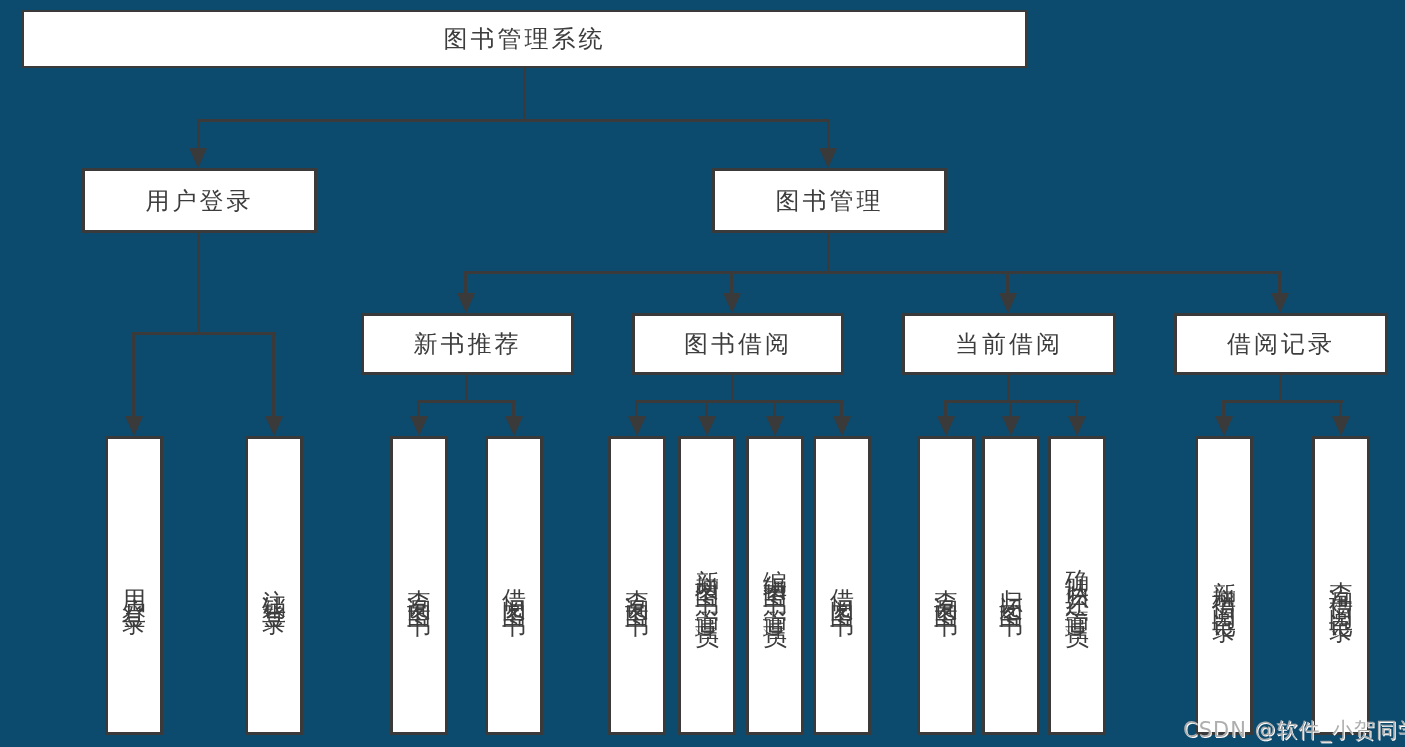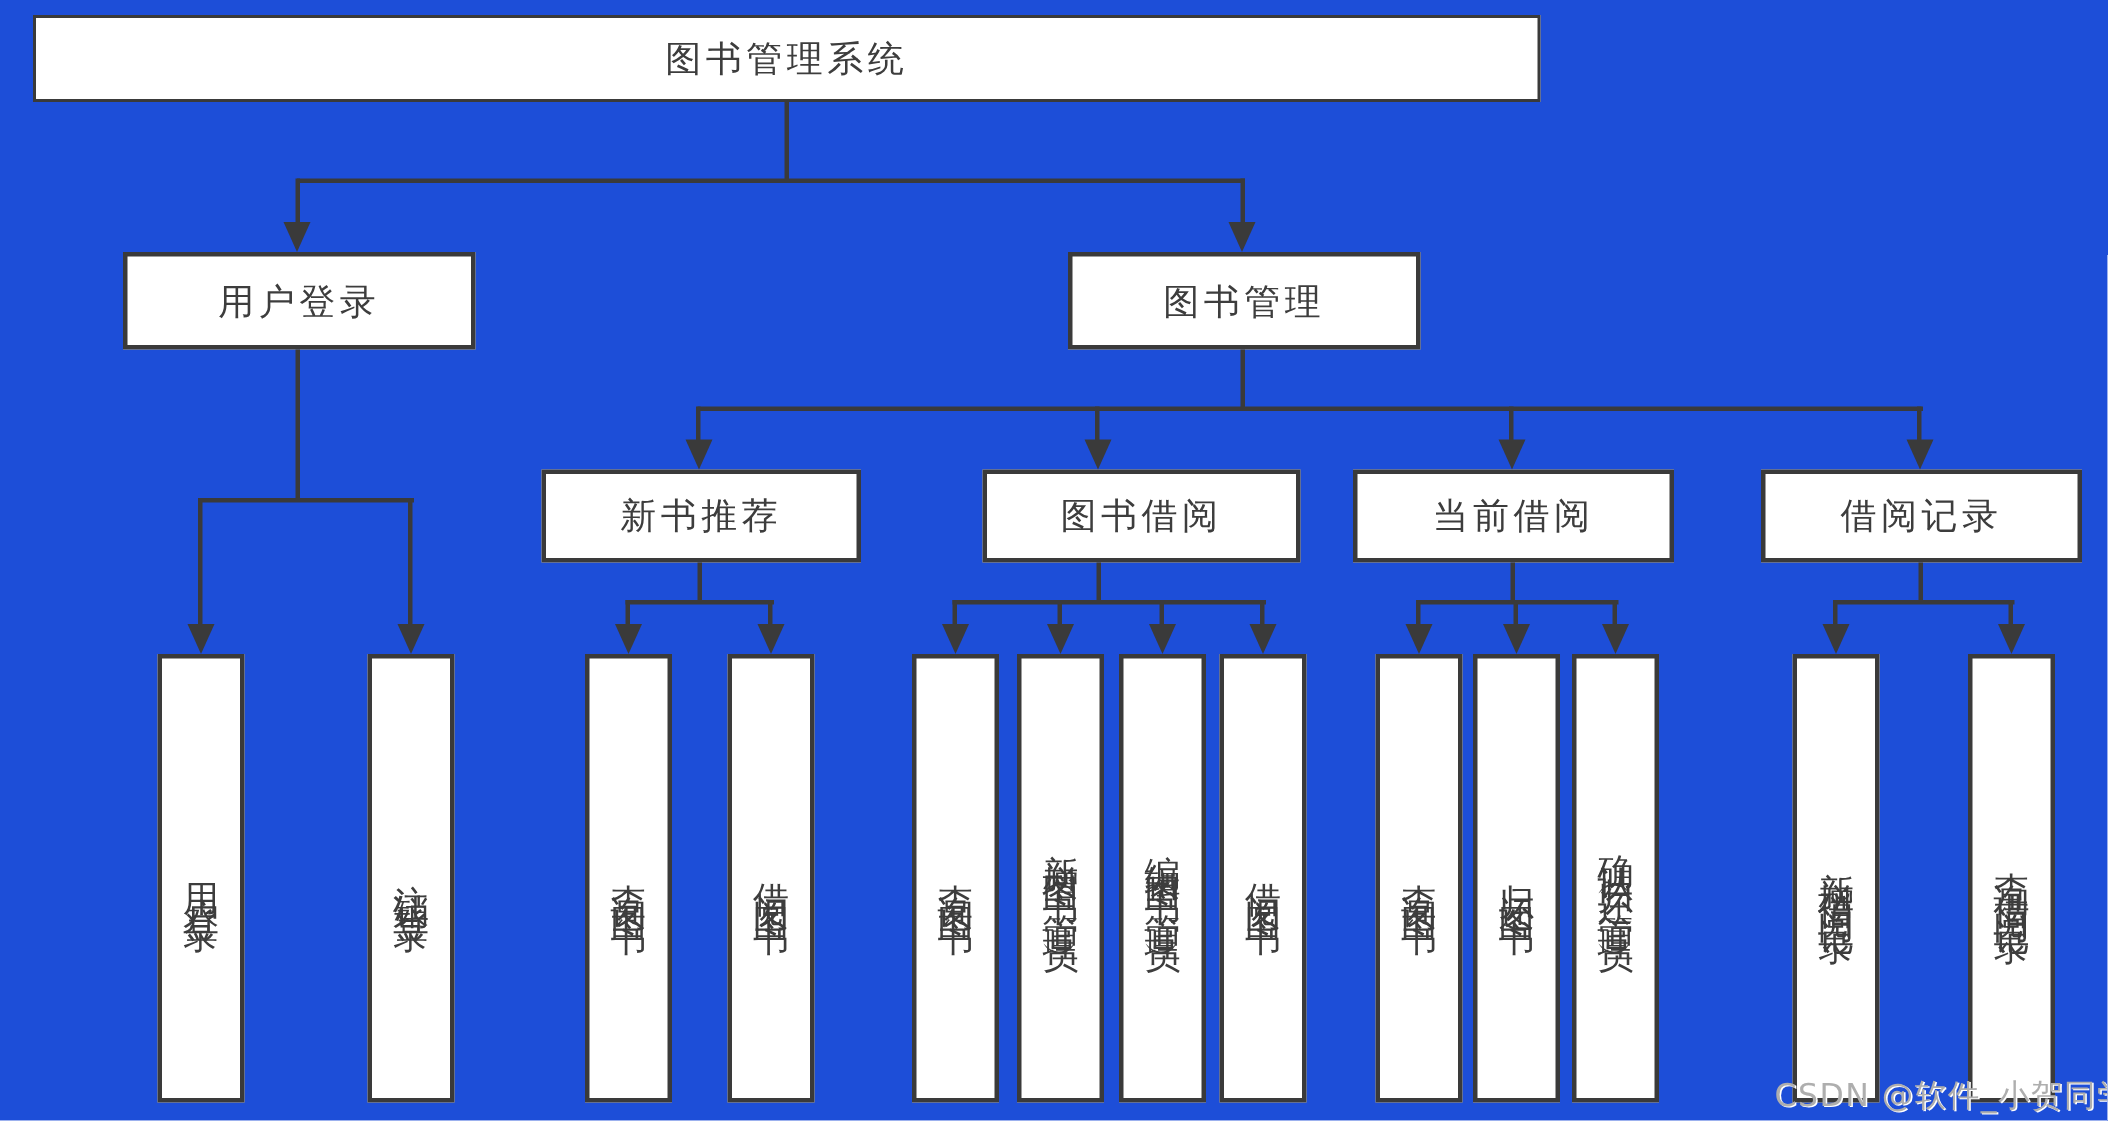--- a/index.html
+++ b/index.html
@@ -1,21 +1,21 @@
 <!DOCTYPE html>
 <html><head>
 <meta charset="utf-8">
 <style>
   * { margin: 0; padding: 0; box-sizing: border-box; }
   html, body { background: #ffffff; }
   .canvas {
     position: relative;
     width: 1405px;
     height: 747px;
-    background: #1d4ed8;
+    background: #0c4a6e;
     font-family: "DejaVu Sans", "Liberation Sans", sans-serif;
     overflow: hidden;
   }
   .box {
     position: absolute;
     background: #ffffff;
     border: 3px solid #3a3a3a;
     color: #3d3d3d;
     display: flex;
     align-items: center;
@@ -79,21 +79,21 @@
   </div>
 
   <div class="box" style="left:712px; top:168px; width:235px; height:65px;">
     <span class="hlabel">图书管理</span>
   </div>
 
   <div class="box" style="left:361px; top:313px; width:213px; height:62px;font-family:Liberation Mono, monospace;">
     <span class="hlabel">新书推荐</span>
   </div>
 
-  <div class="box" style="left:655px; top:313px; width:212px; height:62px;">
+  <div class="box" style="left:632px; top:313px; width:212px; height:62px;">
     <span class="hlabel">图书借阅</span>
   </div>
 
   <div class="box" style="left:902px; top:313px; width:214px; height:62px;">
     <span class="hlabel">当前借阅</span>
   </div>
 
   <div class="box" style="left:1174px; top:313px; width:214px; height:62px;">
     <span class="hlabel">借阅记录</span>
   </div>

